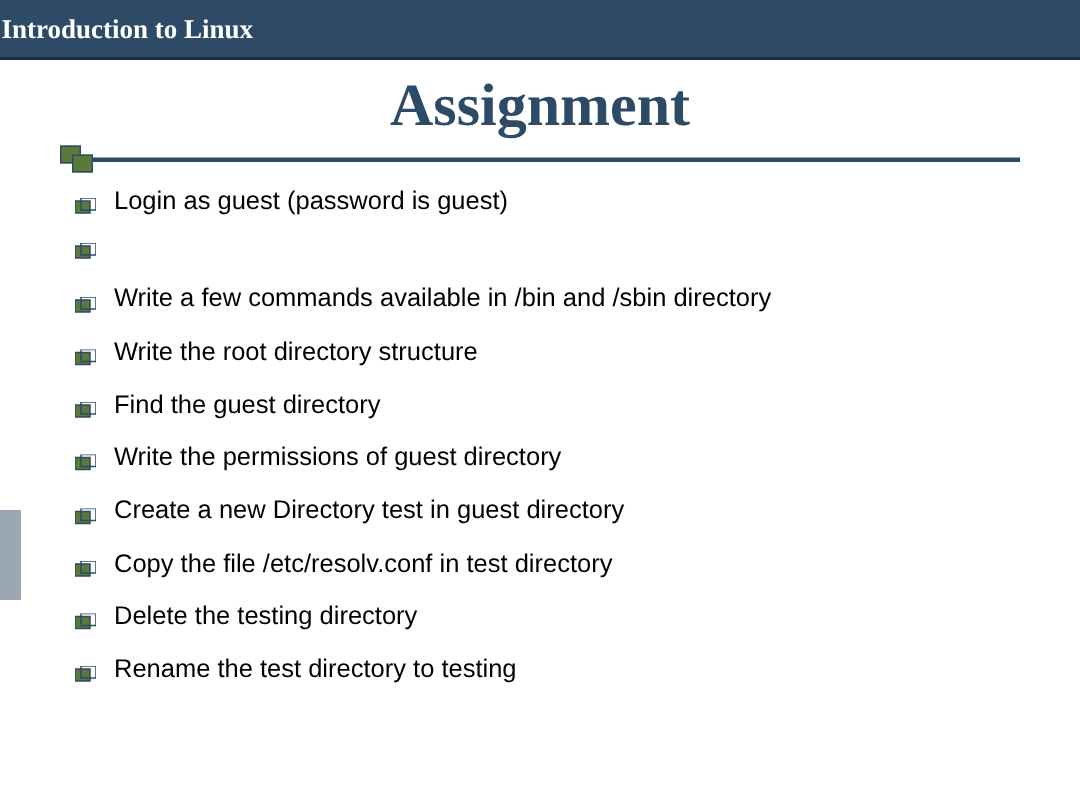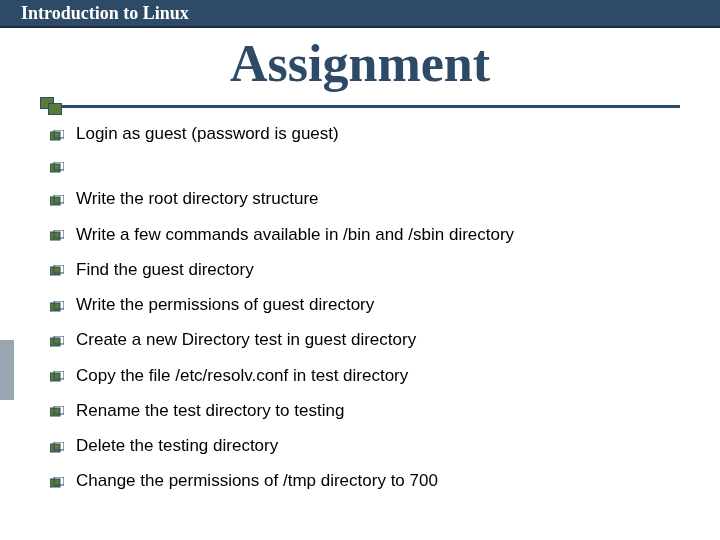--- a/index.html
+++ b/index.html
@@ -6,37 +6,37 @@
   body {
     width: 720px;
     height: 540px;
     background: #ffffff;
     font-family: Arial, Helvetica, sans-serif;
     position: relative;
     overflow: hidden;
   }
   .header-bar {
     background: #2d4a66;
-    height: 28px;
+    height: 40px;
     display: flex;
     align-items: center;
-    padding-left: 21px;
+    padding-left: 1px;
     border-bottom: 2px solid #1a2d40;
   }
   .header-title {
     color: #ffffff;
     font-family: Georgia, 'Times New Roman', serif;
     font-weight: bold;
     font-size: 18px;
   }
   .main-title {
     text-align: center;
     font-family: Georgia, 'Times New Roman', serif;
     font-weight: bold;
-    font-size: 52px;
+    font-size: 40px;
     color: #2d4a66;
     margin-top: 6px;
     margin-bottom: 4px;
   }
   .divider-wrap {
     position: relative;
     height: 20px;
     margin: 0 40px 6px 40px;
   }
   .divider-line {
@@ -55,21 +55,21 @@
     width: 14px; height: 12px;
     background: #5a7a3a;
     border: 1px solid #2d4a66;
   }
   .block.offset { margin-top: 6px; margin-left: -8px; }
   .content {
     padding: 0 50px 0 50px;
   }
   .item {
     display: flex;
-    align-items: center;
+    align-items: flex-end;
     gap: 12px;
     margin-bottom: 14px;
   }
   .bullet {
     flex: 0 0 auto;
     margin-top: 4px;
   }
   .bullet svg { display: block; }
   .item-text {
     font-size: 17px;
@@ -123,40 +123,40 @@
     </span>
   </div>
 
   <div class="item">
     <span class="bullet">
       <svg width="14" height="12">
           <rect x="0" y="2" width="10" height="8" fill="#5a7a3a" stroke="#2d4a66"></rect>
           <rect x="4" y="0" width="10" height="8" fill="none" stroke="#2d4a66"></rect>
         </svg>
     </span>
+    <span class="item-text">Write a few commands available in /bin and /sbin directory</span>
+  </div>
+
+  <div class="item">
+    <span class="bullet">
+      <svg width="14" height="12">
+          <rect x="0" y="2" width="10" height="8" fill="#5a7a3a" stroke="#2d4a66"></rect>
+          <rect x="4" y="0" width="10" height="8" fill="none" stroke="#2d4a66"></rect>
+        </svg>
+    </span>
     <span class="item-text">Write the root directory structure</span>
   </div>
 
   <div class="item">
     <span class="bullet">
       <svg width="14" height="12">
           <rect x="0" y="2" width="10" height="8" fill="#5a7a3a" stroke="#2d4a66"></rect>
           <rect x="4" y="0" width="10" height="8" fill="none" stroke="#2d4a66"></rect>
         </svg>
     </span>
-    <span class="item-text">Write a few commands available in /bin and /sbin directory</span>
-  </div>
-
-  <div class="item">
-    <span class="bullet">
-      <svg width="14" height="12">
-          <rect x="0" y="2" width="10" height="8" fill="#5a7a3a" stroke="#2d4a66"></rect>
-          <rect x="4" y="0" width="10" height="8" fill="none" stroke="#2d4a66"></rect>
-        </svg>
-    </span>
     <span class="item-text">Find the guest directory</span>
   </div>
 
   <div class="item">
     <span class="bullet">
       <svg width="14" height="12">
           <rect x="0" y="2" width="10" height="8" fill="#5a7a3a" stroke="#2d4a66"></rect>
           <rect x="4" y="0" width="10" height="8" fill="none" stroke="#2d4a66"></rect>
         </svg>
     </span>
@@ -183,39 +183,30 @@
     <span class="item-text">Copy the file /etc/resolv.conf in test directory</span>
   </div>
 
   <div class="item">
     <span class="bullet">
       <svg width="14" height="12">
           <rect x="0" y="2" width="10" height="8" fill="#5a7a3a" stroke="#2d4a66"></rect>
           <rect x="4" y="0" width="10" height="8" fill="none" stroke="#2d4a66"></rect>
         </svg>
     </span>
+    <span class="item-text">Delete the testing directory</span>
+  </div>
+
+  <div class="item">
+    <span class="bullet">
+      <svg width="14" height="12">
+          <rect x="0" y="2" width="10" height="8" fill="#5a7a3a" stroke="#2d4a66"></rect>
+          <rect x="4" y="0" width="10" height="8" fill="none" stroke="#2d4a66"></rect>
+        </svg>
+    </span>
     <span class="item-text">Rename the test directory to testing</span>
   </div>
 
-  <div class="item">
-    <span class="bullet">
-      <svg width="14" height="12">
-          <rect x="0" y="2" width="10" height="8" fill="#5a7a3a" stroke="#2d4a66"></rect>
-          <rect x="4" y="0" width="10" height="8" fill="none" stroke="#2d4a66"></rect>
-        </svg>
-    </span>
-    <span class="item-text">Delete the testing directory</span>
-  </div>
-
-
-  <div class="item">
-    <span class="bullet">
-      <svg width="14" height="12">
-          <rect x="0" y="2" width="10" height="8" fill="#5a7a3a" stroke="#2d4a66"></rect>
-          <rect x="4" y="0" width="10" height="8" fill="none" stroke="#2d4a66"></rect>
-        </svg>
-    </span>
-    <span class="item-text">Change the permissions of /tmp directory to 700</span>
-  </div>
+
 
 </div>
 
 <div class="side-bar"></div>
 
 </body></html>

